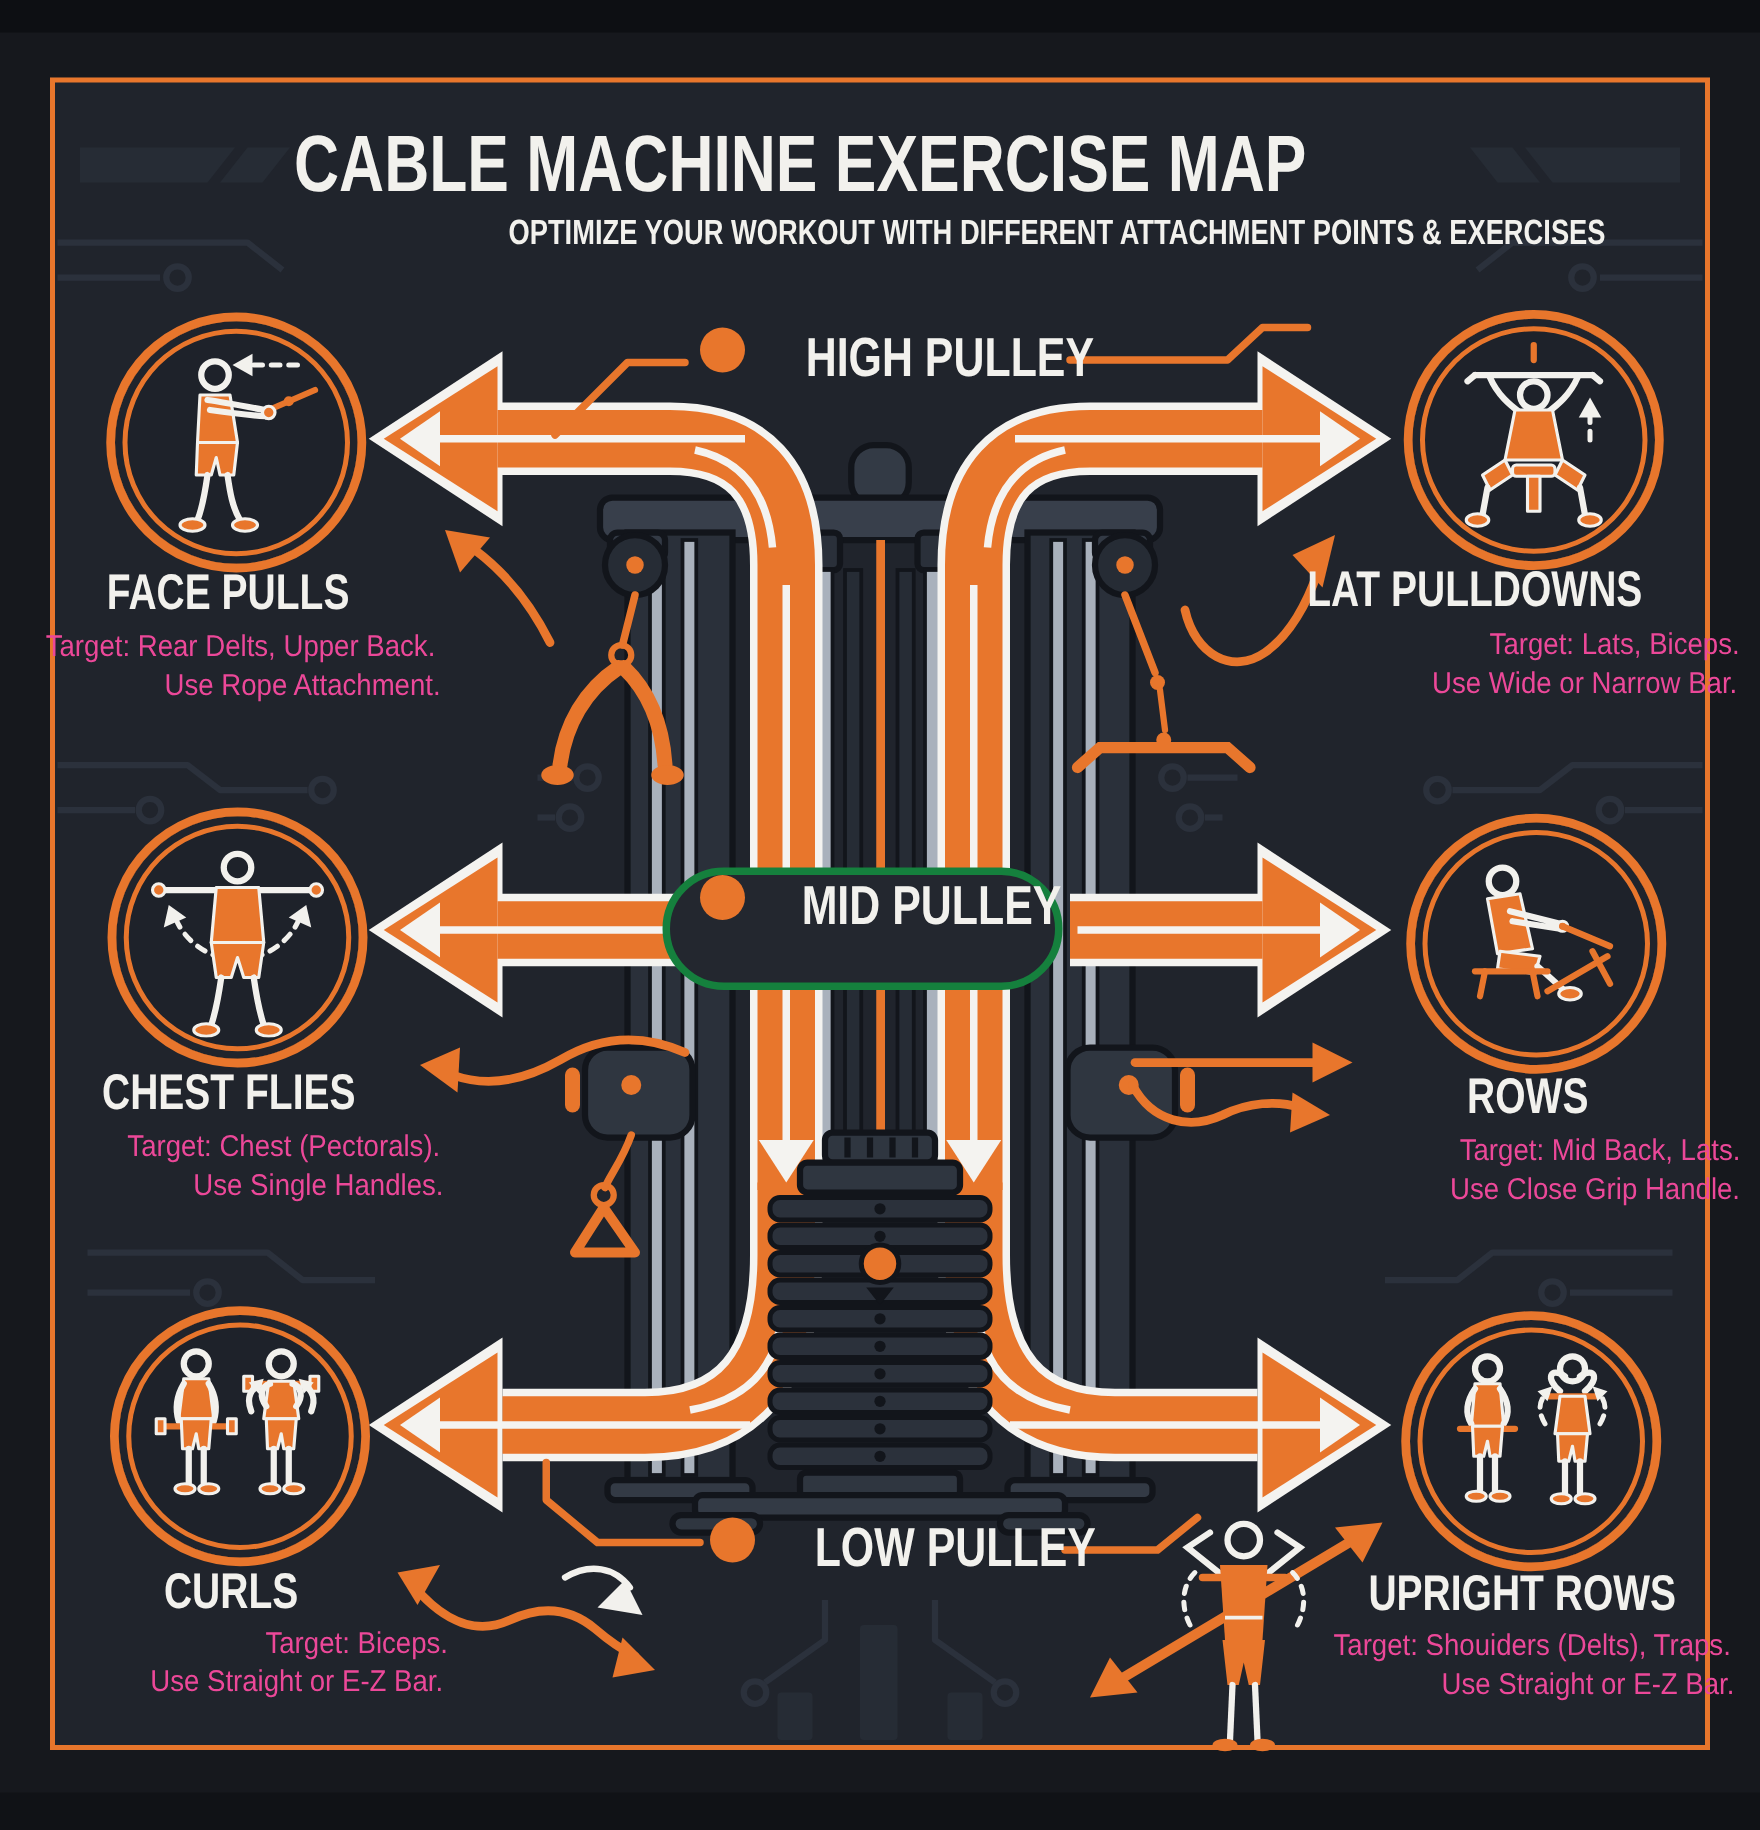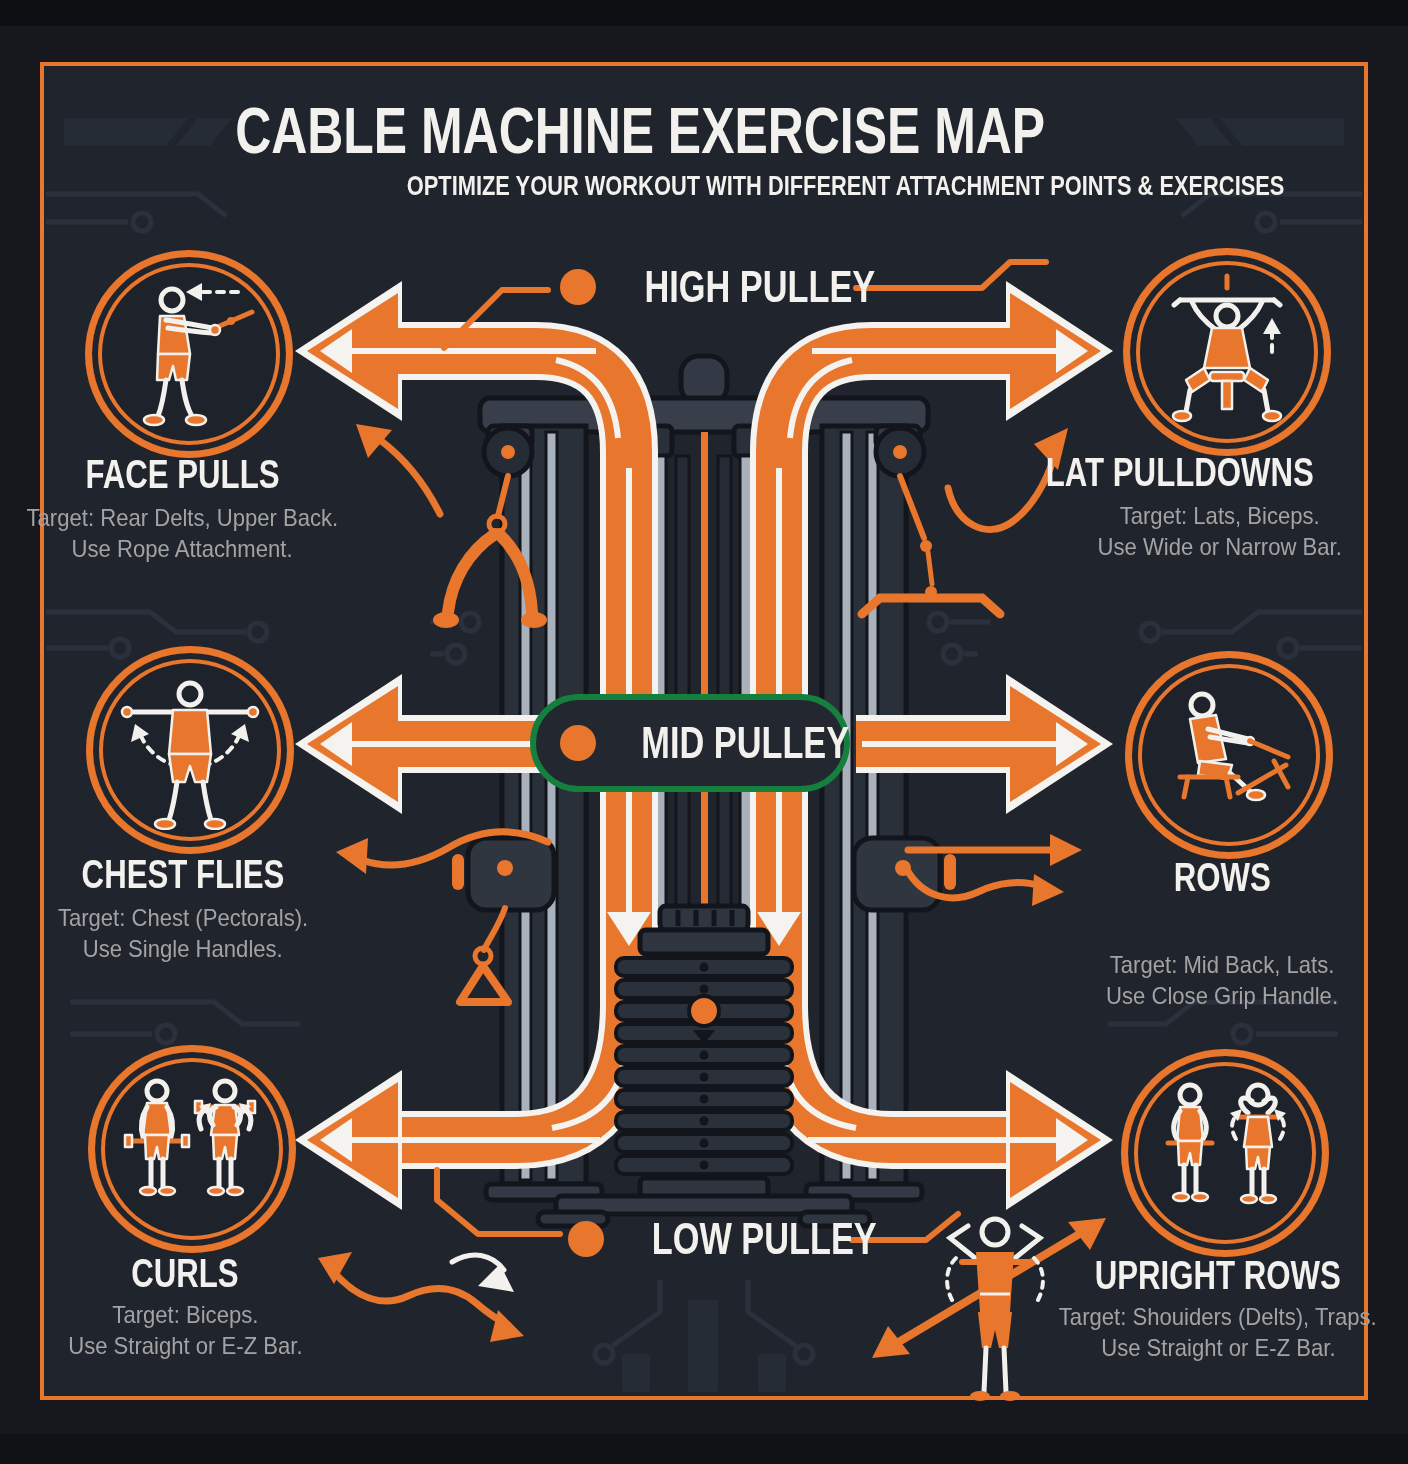--- a/index.html
+++ b/index.html
@@ -9,34 +9,34 @@
   .bottom-strip{position:absolute;left:0;bottom:0;width:100%;height:30px;background:#101216;}
   .panel{position:absolute;left:40px;top:62px;right:40px;bottom:64px;background:#20242c;
          border:4px solid #e8762c;}
   .art{position:absolute;left:0;top:0;width:1408px;height:1464px;}
   .cond{display:inline-block;transform:scaleX(0.78);transform-origin:50% 50%;white-space:nowrap;}
   .cond92{display:inline-block;transform:scaleX(0.92);transform-origin:50% 50%;white-space:nowrap;}
   .title{position:absolute;left:0;top:94px;width:1280px;text-align:center;color:#f2f1ed;
          font-size:64px;font-weight:bold;letter-spacing:0;}
   .subtitle{position:absolute;left:0;top:170px;width:1408px;text-align:right;color:#f2f1ed;
          font-size:28px;font-weight:bold;}
-  .pulley{position:absolute;display:flex;align-items:center;gap:16px;color:#f2f1ed;
+  .pulley{position:absolute;display:flex;align-items:flex-start;gap:16px;color:#f2f1ed;
           font-size:44px;font-weight:bold;}
   .dot{width:36px;height:36px;border-radius:50%;background:#e8762c;flex:0 0 auto;}
   .pulley-high{left:560px;top:262px;}
   .pulley-low{left:568px;top:1214px;}
   .pulley-mid{left:530px;top:694px;width:320px;height:98px;background:#23272f;
               border:6px solid #15803d;border-radius:52px;padding-left:24px;box-sizing:border-box;}
   .ring{position:absolute;width:194px;height:194px;border-radius:50%;border:7px solid #e8762c;
         background:#1e222a;box-shadow:inset 0 0 0 6px #20242c, inset 0 0 0 10px #e8762c;
         display:flex;align-items:center;justify-content:center;}
   .ring svg{display:block;}
   .ex-name{position:absolute;width:360px;text-align:center;color:#f2f1ed;
            font-size:40px;font-weight:bold;line-height:44px;}
-  .ex-sub{position:absolute;width:360px;text-align:center;color:#a3a3a3;
+  .ex-sub{position:absolute;width:360px;text-align:right;color:#ec4899;
           font-size:24px;line-height:31px;}
   .ico{stroke:#f2f1ed;stroke-width:5;fill:none;stroke-linecap:round;stroke-linejoin:round;}
   .ico-o{fill:#e8762c;stroke:#f2f1ed;stroke-width:2.5;stroke-linejoin:round;}
   .ico-oline{stroke:#e8762c;stroke-width:5;fill:none;stroke-linecap:round;}
   .ico-dash{stroke:#f2f1ed;stroke-width:4;fill:none;stroke-dasharray:7 7;stroke-linecap:round;}
   .ico-wh{fill:#f2f1ed;stroke:none;}
 </style>
 </head>
 <body>
 
@@ -390,21 +390,21 @@
       <polygon class="ico-o" points="46,86 78,90 74,104 44,100"></polygon>
       <path class="ico" d="M76 98 L96 116"></path>
       <ellipse class="ico-o" cx="102" cy="120" rx="9" ry="5"></ellipse>
       <path class="ico-oline" d="M26 102 H84" stroke-width="6"></path>
       <path class="ico-oline" d="M34 102 L30 122 M72 102 L76 122" stroke-width="5"></path>
       <path class="ico-oline" d="M84 118 L132 90" stroke-width="6"></path>
       <path class="ico-oline" d="M120 86 L134 112" stroke-width="5"></path>
     </svg>
   </div>
   <div class="ex-name" style="left:1042px;top:855px;"><span class="cond">ROWS</span></div>
-  <div class="ex-sub" style="left:1042px;top:905px;margin-top:44px;">
+  <div class="ex-sub" style="left:1042px;top:905px;">
     <div><span class="cond92">Target: Mid Back, Lats.</span></div>
     <div><span class="cond92">Use Close Grip Handle.</span></div>
   </div>
 
   <div class="ring" style="left:88px;top:1045px;">
     <svg width="150" height="160" viewBox="0 0 150 160">
       <circle class="ico" cx="40" cy="22" r="10"></circle>
       <polygon class="ico-o" points="30,34 50,34 54,66 26,66"></polygon>
       <path class="ico" d="M30 38 C24 48 23 58 26 68 M50 38 C56 48 57 58 54 68"></path>
       <path class="ico-oline" d="M14 72 H66"></path>

